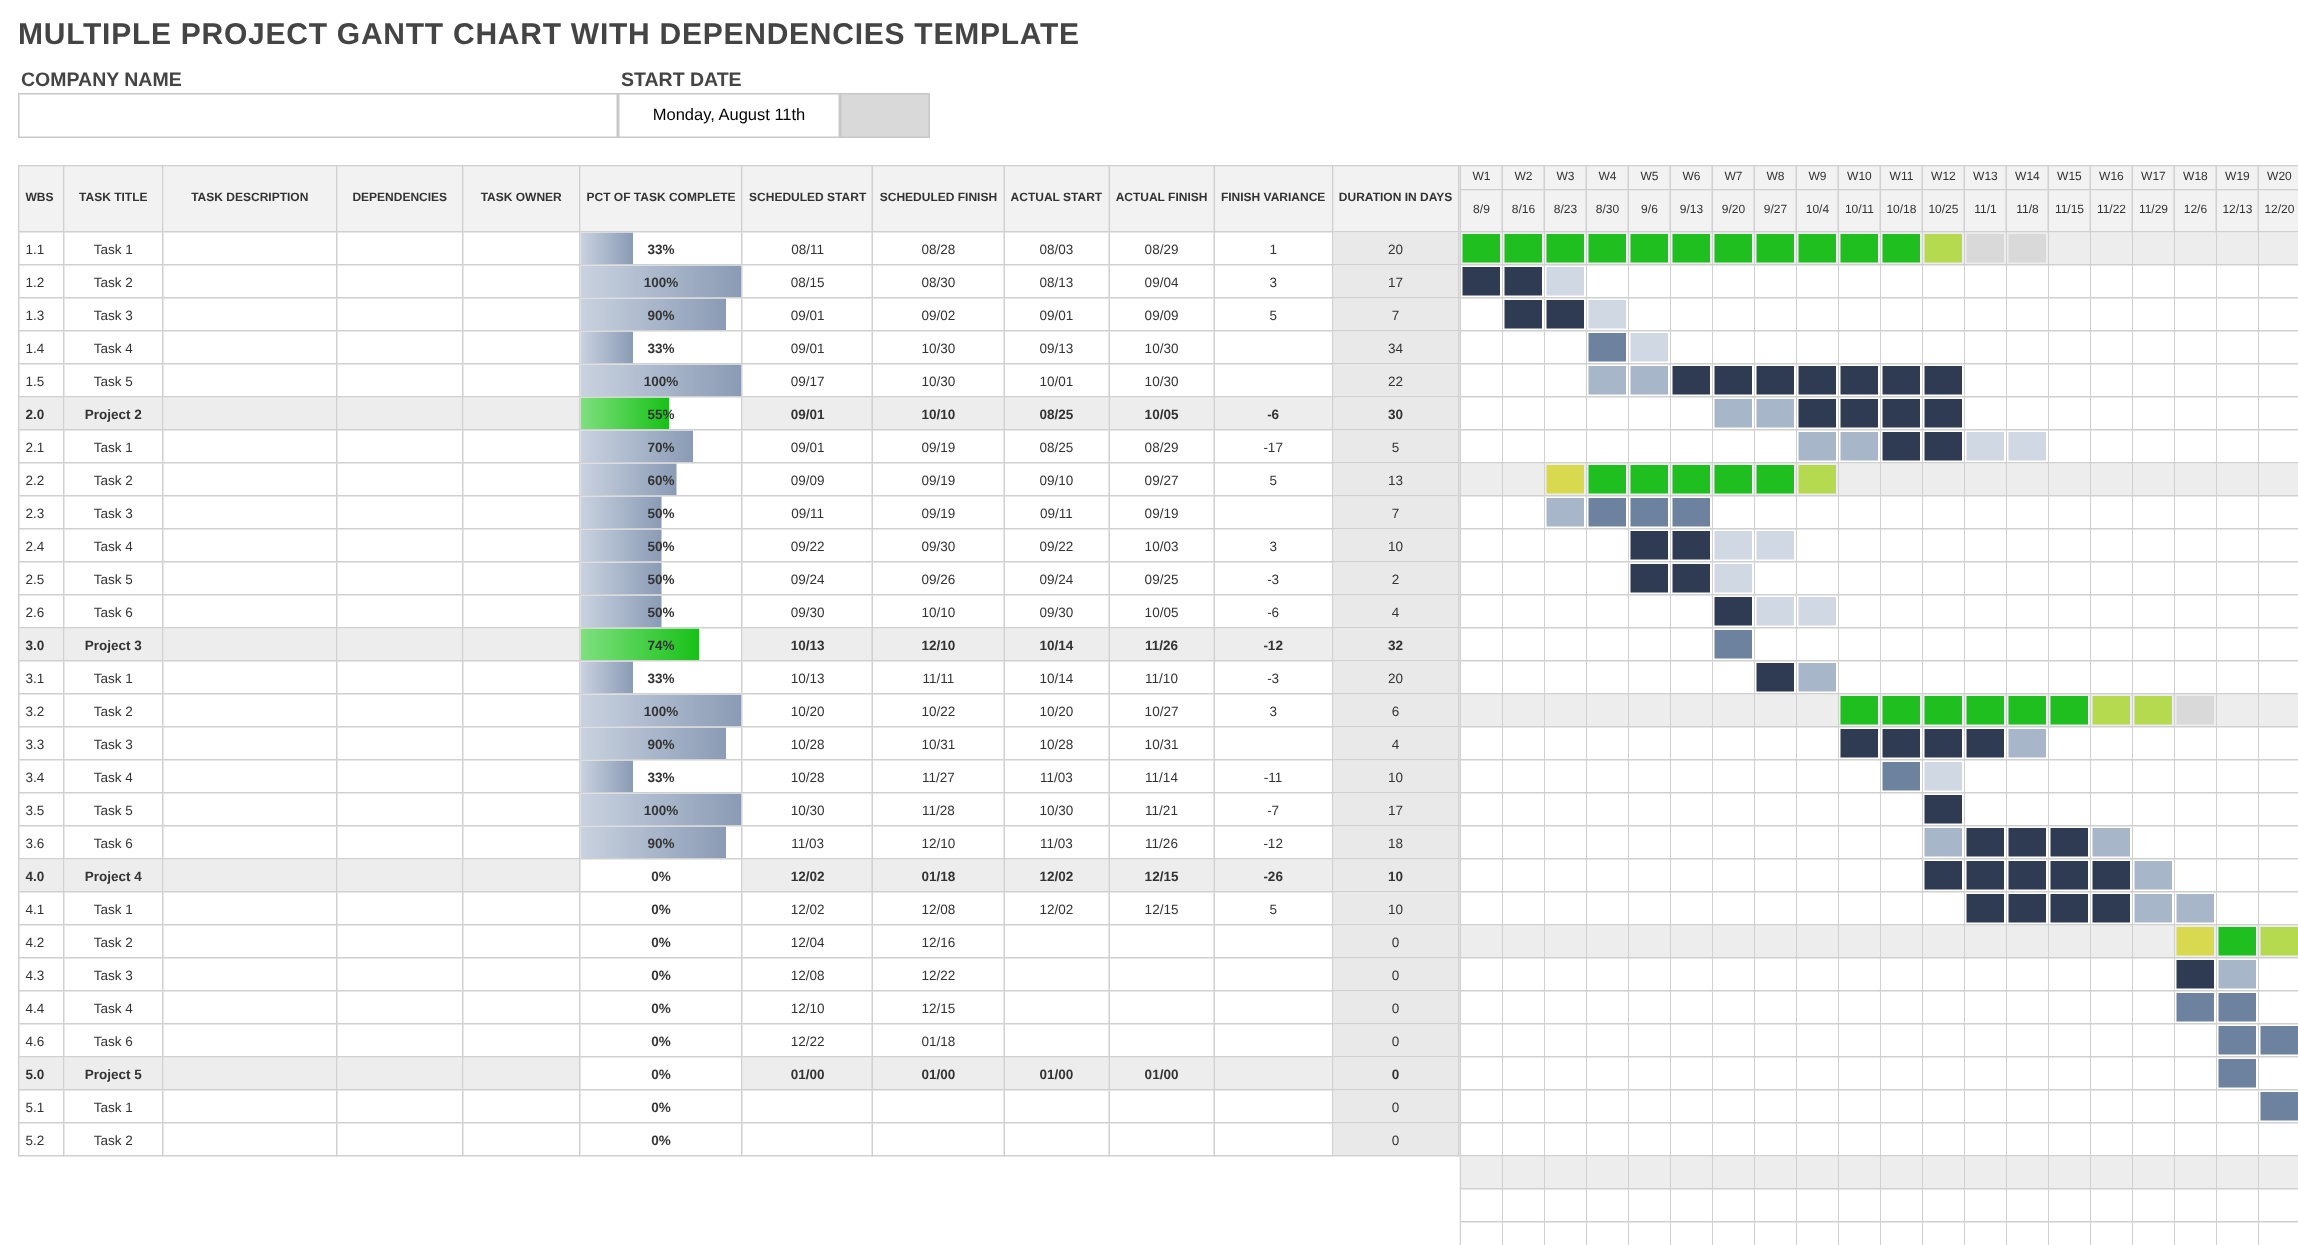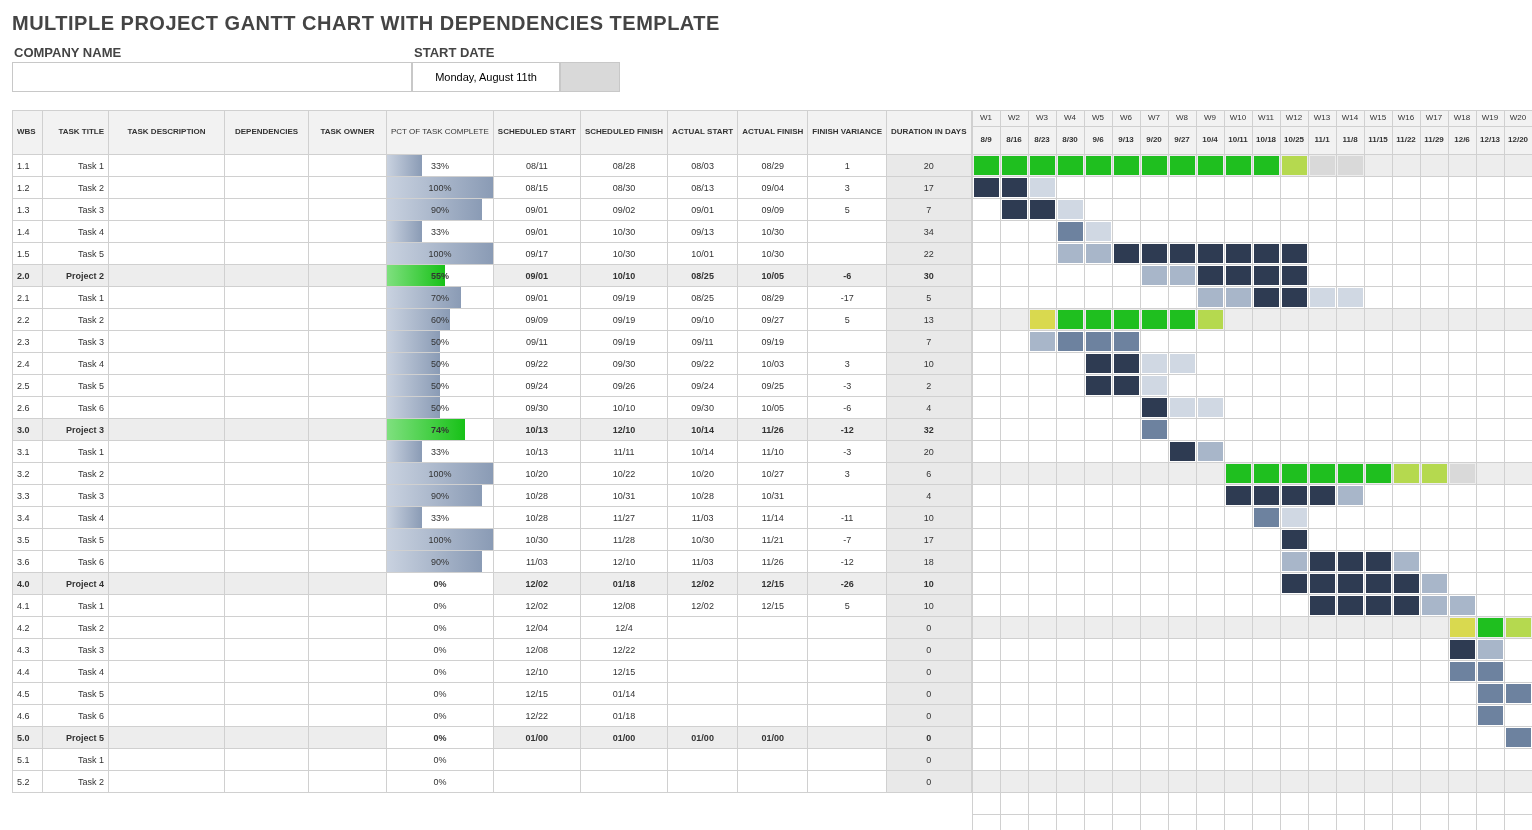--- a/index.html
+++ b/index.html
@@ -15,28 +15,28 @@
 
 .sheet { display: flex; }
 .left-pane { flex: 0 0 auto; }
 .right-pane { flex: 0 0 auto; overflow: hidden; }
 
 table { border-collapse: collapse; table-layout: fixed; }
 th, td { border: 1px solid #d0d0d0; height: 22px; font-size: 9px; vertical-align: middle; padding: 0 4px; white-space: nowrap; overflow: hidden; text-overflow: ellipsis; }
 th { background: #f2f2f2; font-weight: 700; color: #333; text-align: center; font-size: 8px; line-height: 1.1; }
 .header-tall th { height: 44px; }
 .week-hdr th { height: 16px; font-weight: 400; font-size: 8px; }
-.date-hdr th { height: 28px; font-weight: 700; font-size: 8px; }
+.date-hdr th { height: 28px; font-weight: 400; font-size: 8px; }
 
 .c-wbs { width: 30px; text-align: left; }
-.c-title { width: 66px; text-align: right; }
+.c-title { width: 66px; text-align: center; }
 .c-desc { width: 116px; }
 .c-dep { width: 84px; }
 .c-own { width: 78px; }
-.c-pct { width: 78px; text-align: center; position: relative; font-weight: 400; }
+.c-pct { width: 78px; text-align: center; position: relative; font-weight: 700; }
 .c-date { width: 62px; text-align: center; }
 .c-var { width: 50px; text-align: center; }
 .c-dur { width: 48px; text-align: center; }
 .c-wk { width: 28px; padding: 0; }
 
 .proj-row td { font-weight: 700; }
 .proj-row .c-dur, .proj-row .c-var { background: #e5e5e5; }
 .proj-row td:not(.c-pct) { background: #ededed; }
 
 .pct-fill { position: absolute; left: 0; top: 0; bottom: 0; z-index: 0; }
@@ -393,21 +393,21 @@
             <td class="c-dur dur-cell">10</td>
           </tr>
           <tr>
             <td class="c-wbs">4.2</td>
             <td class="c-title">Task 2</td>
             <td class="c-desc"></td>
             <td class="c-dep"></td>
             <td class="c-own"></td>
             <td class="c-pct"><div class="pct-fill pct-blue" style="width:0%"></div><span class="pct-text">0%</span></td>
             <td class="c-date">12/04</td>
-            <td class="c-date">12/4</td>
+            <td class="c-date">12/16</td>
             <td class="c-date"></td>
             <td class="c-date"></td>
             <td class="c-var"></td>
             <td class="c-dur dur-cell">0</td>
           </tr>
           <tr>
             <td class="c-wbs">4.3</td>
             <td class="c-title">Task 3</td>
             <td class="c-desc"></td>
             <td class="c-dep"></td>
@@ -422,34 +422,20 @@
           </tr>
           <tr>
             <td class="c-wbs">4.4</td>
             <td class="c-title">Task 4</td>
             <td class="c-desc"></td>
             <td class="c-dep"></td>
             <td class="c-own"></td>
             <td class="c-pct"><div class="pct-fill pct-blue" style="width:0%"></div><span class="pct-text">0%</span></td>
             <td class="c-date">12/10</td>
             <td class="c-date">12/15</td>
-            <td class="c-date"></td>
-            <td class="c-date"></td>
-            <td class="c-var"></td>
-            <td class="c-dur dur-cell">0</td>
-          </tr>
-          <tr>
-            <td class="c-wbs">4.5</td>
-            <td class="c-title">Task 5</td>
-            <td class="c-desc"></td>
-            <td class="c-dep"></td>
-            <td class="c-own"></td>
-            <td class="c-pct"><div class="pct-fill pct-blue" style="width:0%"></div><span class="pct-text">0%</span></td>
-            <td class="c-date">12/15</td>
-            <td class="c-date">01/14</td>
             <td class="c-date"></td>
             <td class="c-date"></td>
             <td class="c-var"></td>
             <td class="c-dur dur-cell">0</td>
           </tr>
           <tr>
             <td class="c-wbs">4.6</td>
             <td class="c-title">Task 6</td>
             <td class="c-desc"></td>
             <td class="c-dep"></td>

